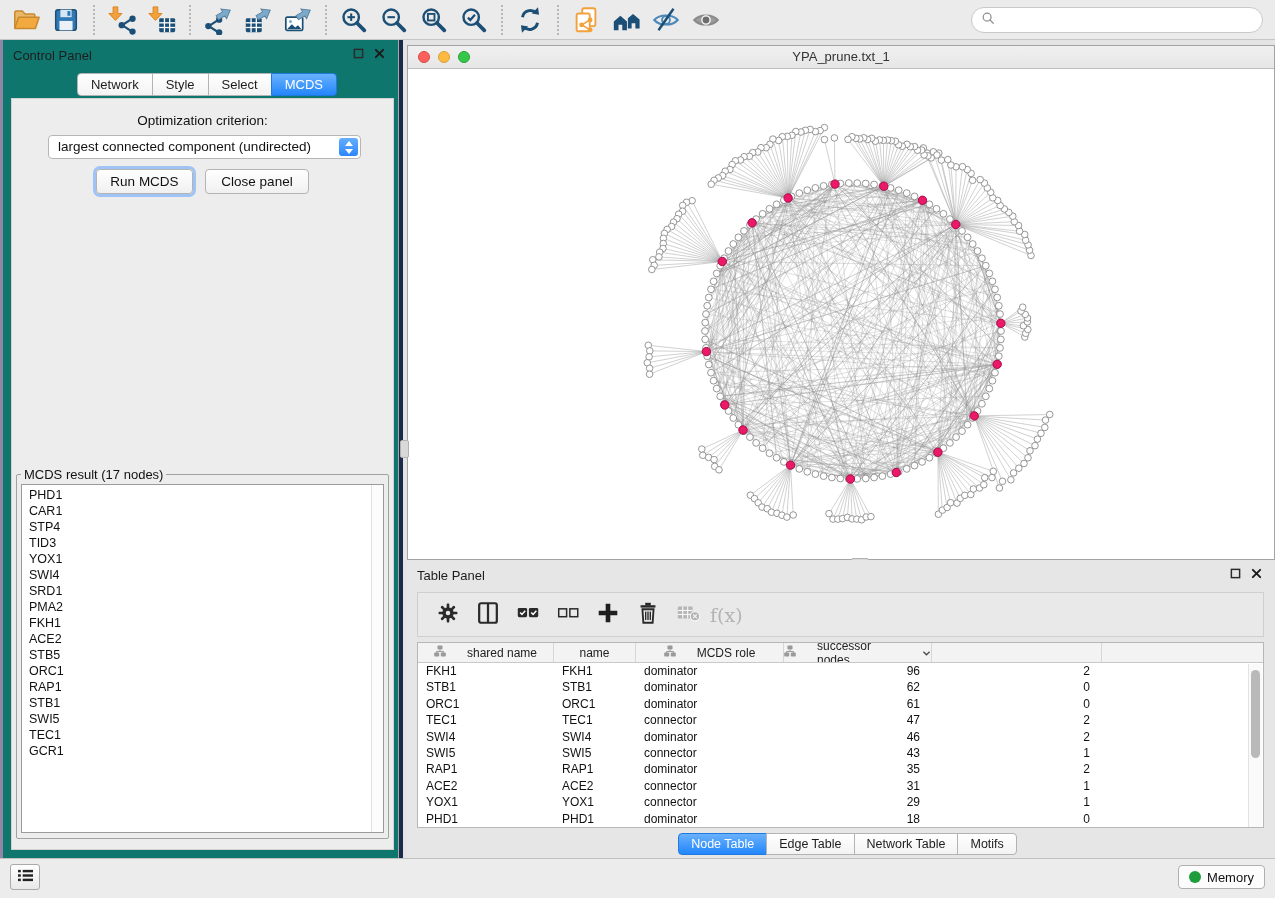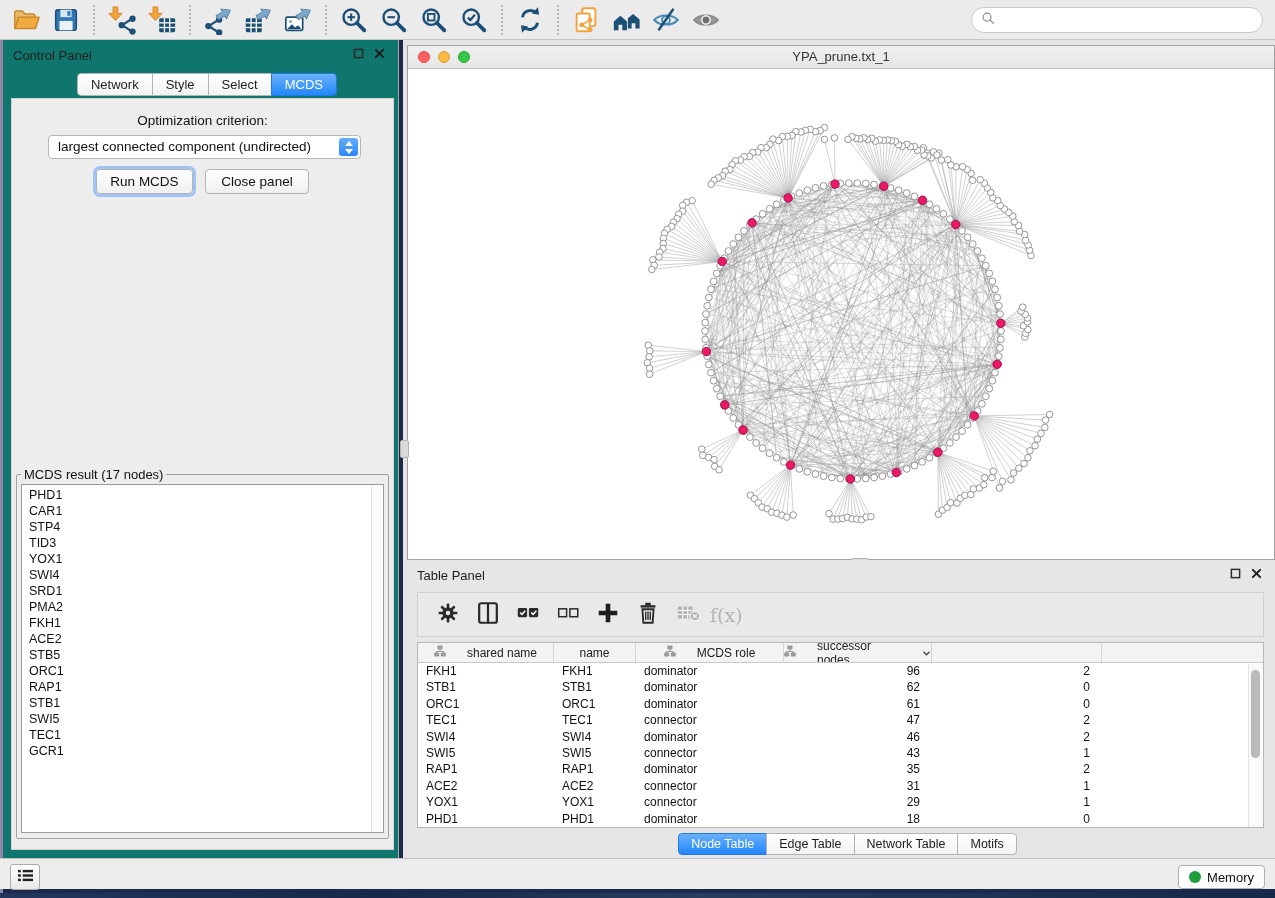--- a/index.html
+++ b/index.html
@@ -96,21 +96,21 @@
     border-right:1px solid #d6d6d6; overflow:hidden; cursor:pointer; }
   .trow { display:flex; height:16.4px; }
   .td { font-size:12px; color:#111; line-height:16.4px; padding-left:8px; white-space:nowrap; overflow:hidden; }
   .td.num { text-align:right; padding-right:12px; padding-left:0; }
   .tp-scroll { position:absolute; right:1px; top:21px; width:14px; height:163px; background:#fafafa; border-left:1px solid #e3e3e3; }
   .tp-thumb { position:absolute; left:2px; top:6px; width:9px; height:88px; background:#b9b9b9; border-radius:4.5px; }
   .tp-tabs { position:absolute; left:0; top:273px; width:100%; }
   .tp-tabs .tab { font-size:12.5px; padding:3px 12px; }
 
   
-  .status-bar { position:absolute; left:0; top:858px; width:1275px; height:31px;
+  .status-bar { position:absolute; left:0; top:858px; width:1275px; height:41px;
     background:#ececec; border-top:1px solid #c2c2c2; }
   .list-btn { position:absolute; left:10px; top:5px; width:30px; height:26px;
     background:linear-gradient(#ffffff,#e9e9e9); border:1px solid #aaa; border-radius:3px;
     display:flex; align-items:center; justify-content:center; cursor:pointer; }
   .memory-btn { position:absolute; right:10px; top:6px; height:24px; padding:0 10px;
     background:#fcfcfc; border:1px solid #b0b0b0; border-radius:4px;
     display:flex; align-items:center; gap:6px; cursor:pointer; }
   .mem-dot { width:12px; height:12px; border-radius:50%; background:#1f9c3c; }
   .memory-btn span.lbl { font-size:13px; color:#111; }
 </style>

